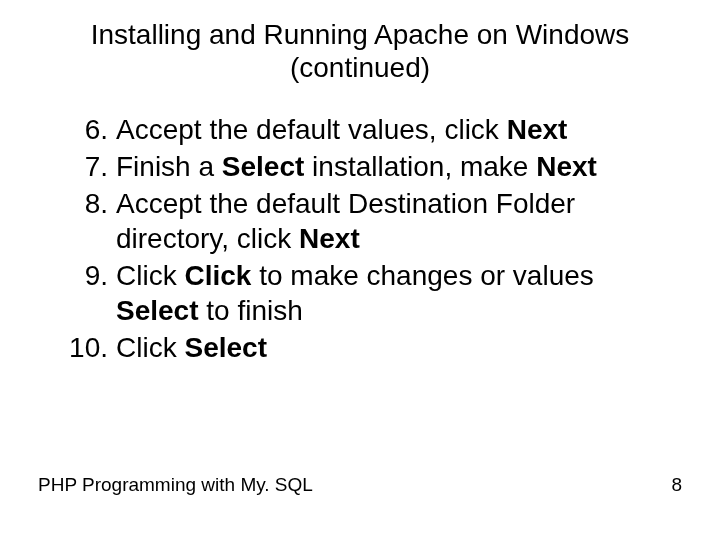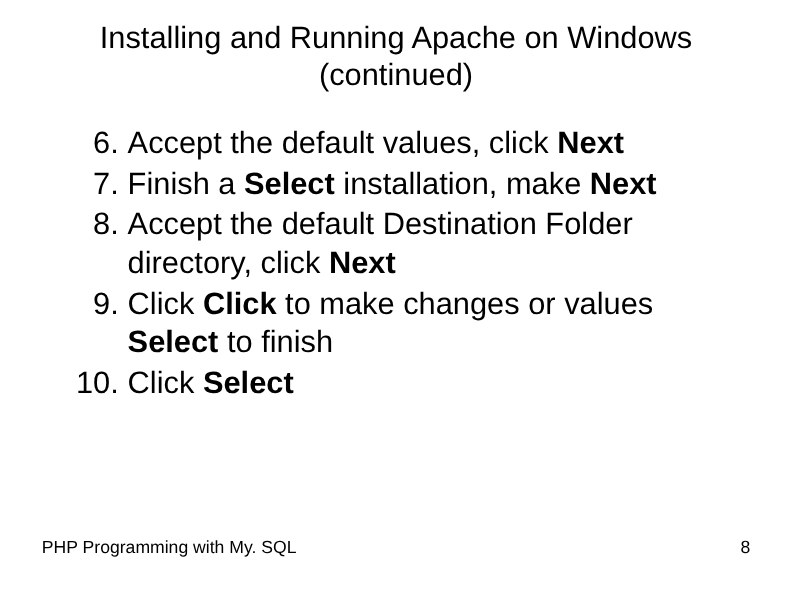--- a/index.html
+++ b/index.html
@@ -44,22 +44,22 @@
     content: counter(step) ".";
     position: absolute;
     left: 0;
     width: 46px;
     text-align: right;
   }
   .footer {
     position: absolute;
     left: 38px;
     right: 38px;
-    bottom: 32px;
-    font-size: 16px;
+    bottom: 44px;
+    font-size: 19px;
   }
   .footer .page {
     position: absolute;
     right: 0;
     bottom: 0;
   }
   b { font-weight: bold; }
 </style>
 </head>
 <body>

